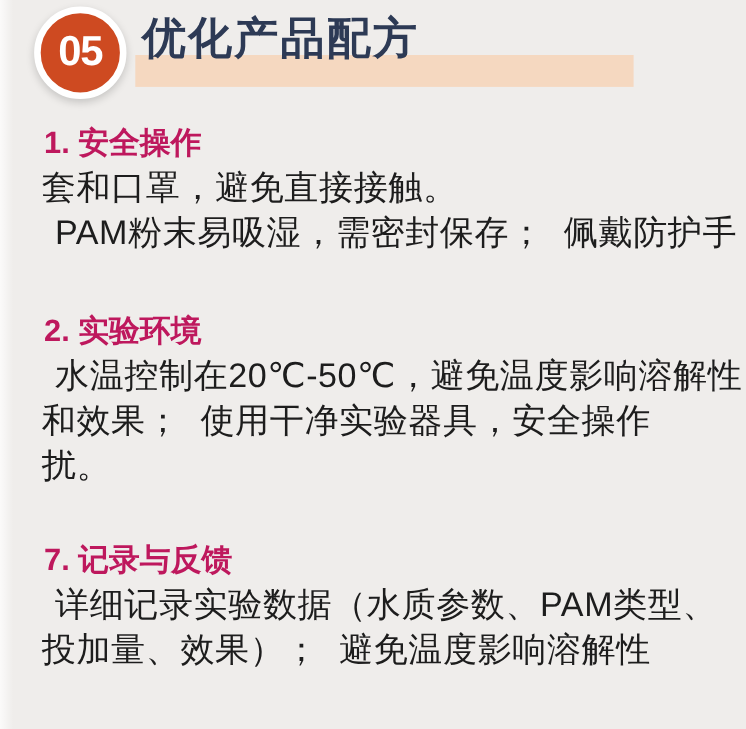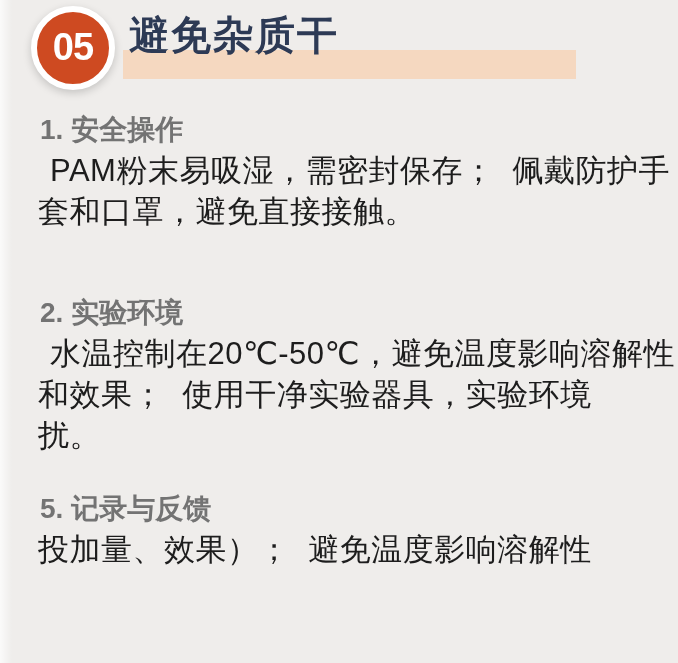--- a/index.html
+++ b/index.html
@@ -74,27 +74,27 @@
   }
 
   
   .section {
     position: absolute;
     left: 38px;
     width: 628px;
     color: #1c1c1c;
   }
   .section-1 { top: 110px; }
-  .section-2 { top: 293px; }
+  .section-2 { top: 281px; }
   .section-3 { top: 489px; }
   .section-heading {
     font-size: 28px;
     line-height: 40px;
     font-weight: 600;
-    color: #737373;
+    color: #be185d;
     white-space: pre;
     padding-left: 2px;
   }
   .text-line {
     font-size: 31px;
     line-height: 41px;
     font-weight: 500;
     color: #1d1d1d;
     white-space: pre;
     letter-spacing: 0.5px;
@@ -103,33 +103,34 @@
 </style>
 </head>
 <body>
 
 <div class="page">
 
   <div class="badge">
     <span class="badge-number">05</span>
   </div>
   <div class="title-highlight-bar"></div>
-  <h1 class="page-title">避免杂质干</h1>
+  <h1 class="page-title">优化产品配方</h1>
 
   <div class="section section-1">
     <div class="section-heading">1. 安全操作</div>
+    <div class="text-line">套和口罩，避免直接接触。</div>
     <div class="text-line indent">PAM粉末易吸湿，需密封保存；  佩戴防护手</div>
-    <div class="text-line">套和口罩，避免直接接触。</div>
   </div>
 
   <div class="section section-2">
     <div class="section-heading">2. 实验环境</div>
     <div class="text-line indent">水温控制在20℃-50℃，避免温度影响溶解性</div>
-    <div class="text-line">和效果；  使用干净实验器具，实验环境</div>
+    <div class="text-line">和效果；  使用干净实验器具，安全操作</div>
     <div class="text-line">扰。</div>
   </div>
 
   <div class="section section-3">
-    <div class="section-heading">5. 记录与反馈</div>
+    <div class="section-heading">7. 记录与反馈</div>
+    <div class="text-line indent">详细记录实验数据（水质参数、PAM类型、</div>
     <div class="text-line">投加量、效果）；  避免温度影响溶解性</div>
   </div>
 
 </div>
 
 </body></html>

